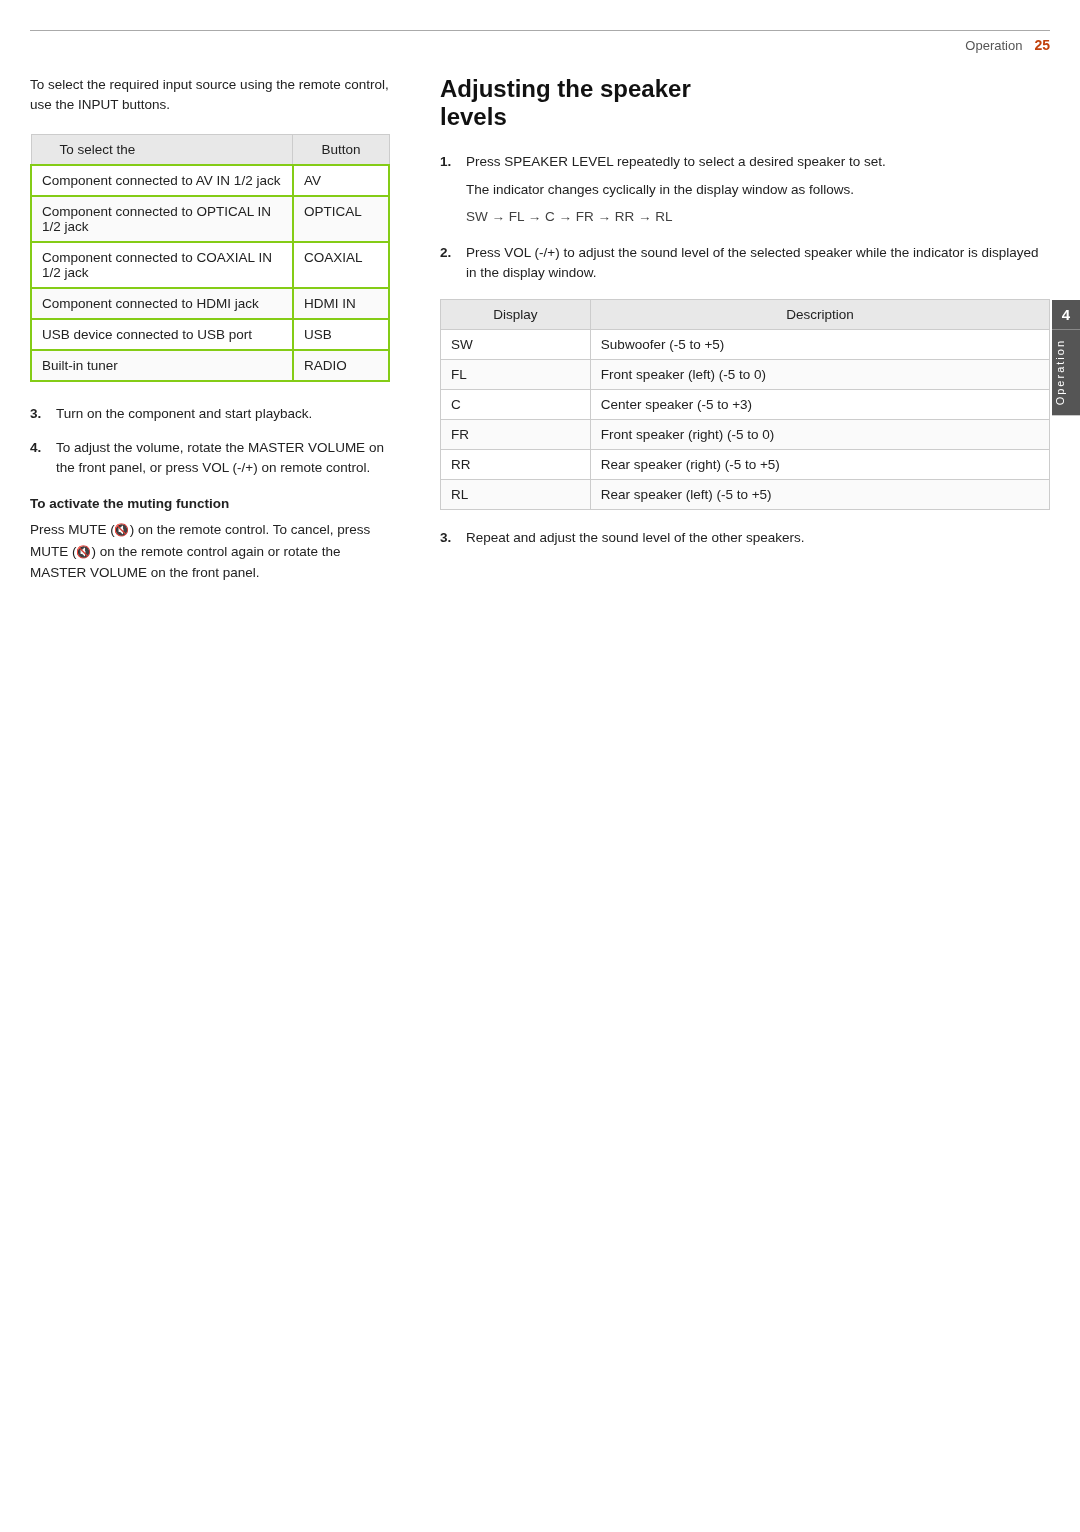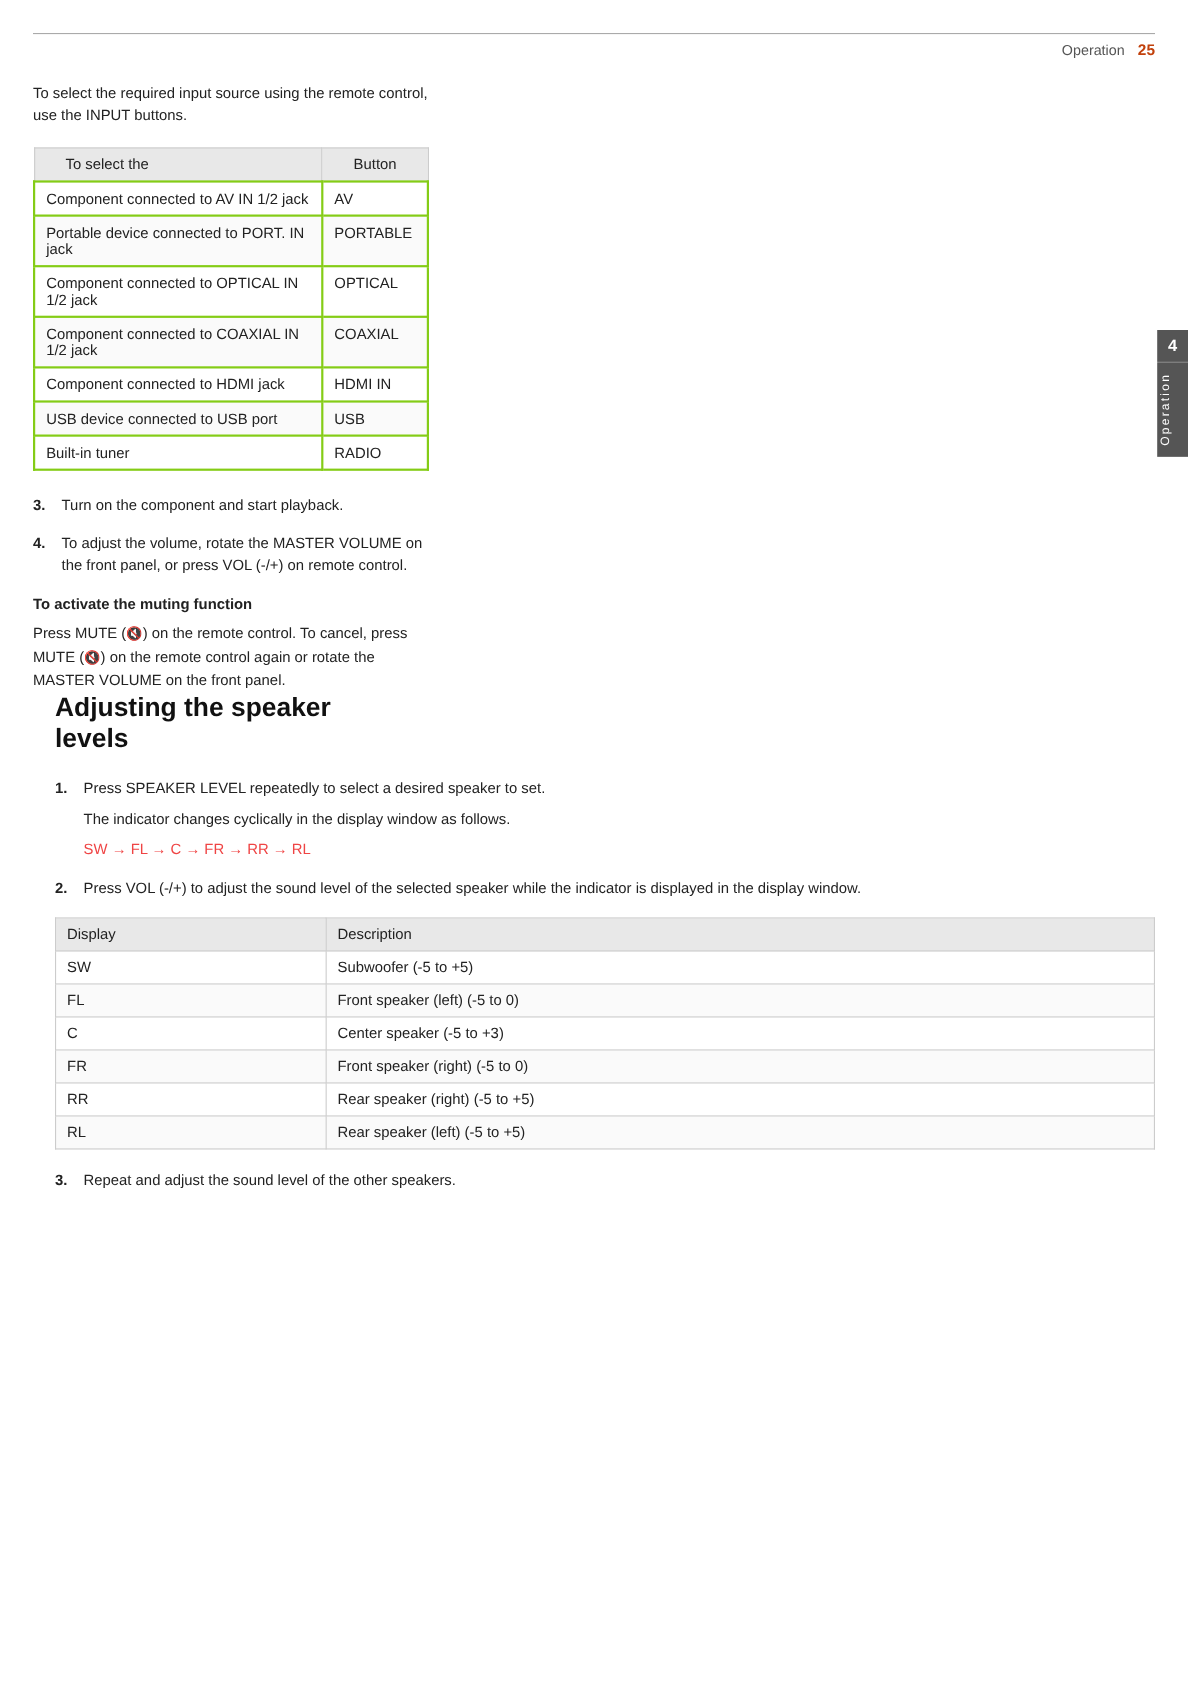--- a/index.html
+++ b/index.html
@@ -44,21 +44,20 @@
 
     .header-page-number {
       font-size: 14px;
       font-weight: bold;
       color: #c2410c;
     }
 
     
     .main-content {
       display: flex;
-      flex-direction: column;
       padding: 20px 30px 30px 30px;
       gap: 0;
     }
 
     
     .left-col {
       width: 390px;
       flex-shrink: 0;
       padding-right: 30px;
     }
@@ -174,37 +173,37 @@
       font-size: 13.5px;
       line-height: 1.5;
       margin-left: 26px;
       color: #222;
     }
 
     .indicator-formula {
       margin-top: 8px;
       margin-left: 26px;
       font-size: 13.5px;
-      color: #ef4444;
+      color: #404040;
     }
 
     
     .display-table {
       width: 100%;
       border-collapse: collapse;
       font-size: 13.5px;
       margin-top: 14px;
       margin-bottom: 18px;
       margin-left: 0;
     }
 
     .display-table th {
       background: #e8e8e8;
       padding: 7px 10px;
-      text-align: left;
+      text-align: center;
       font-weight: normal;
       border: 1px solid #ccc;
       color: #222;
     }
 
     .display-table td {
       padding: 7px 10px;
       border: 1px solid #ccc;
       vertical-align: top;
       color: #222;
@@ -274,24 +273,20 @@
             <th>To select the</th>
             <th>Button</th>
           </tr>
         </thead>
         <tbody id="source-table-body">
         <tr>
               <td>Component connected to AV IN 1/2 jack</td>
               <td>AV</td>
             </tr>
             <tr>
-              <td>Portable device connected to PORT. IN jack</td>
-              <td>PORTABLE</td>
-            </tr>
-            <tr>
               <td>Component connected to OPTICAL IN 1/2 jack</td>
               <td>OPTICAL</td>
             </tr>
             <tr>
               <td>Component connected to COAXIAL IN 1/2 jack</td>
               <td>COAXIAL</td>
             </tr>
             <tr>
               <td>Component connected to HDMI jack</td>
               <td>HDMI IN</td>

